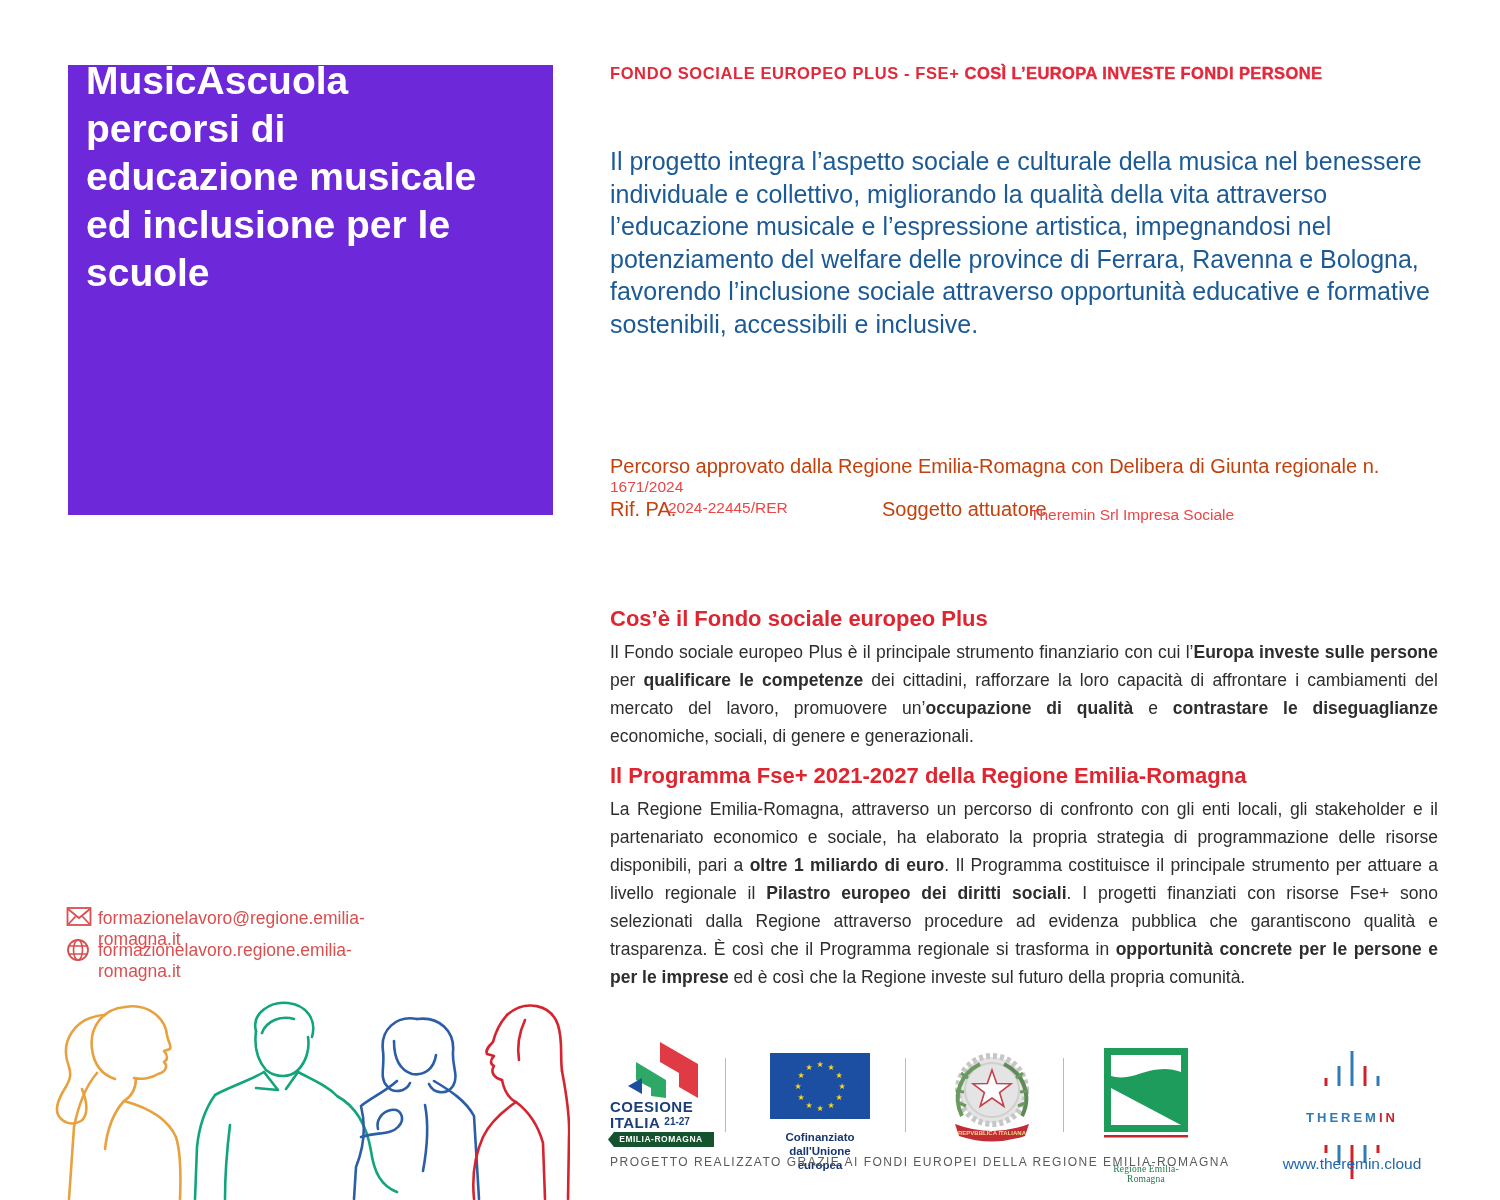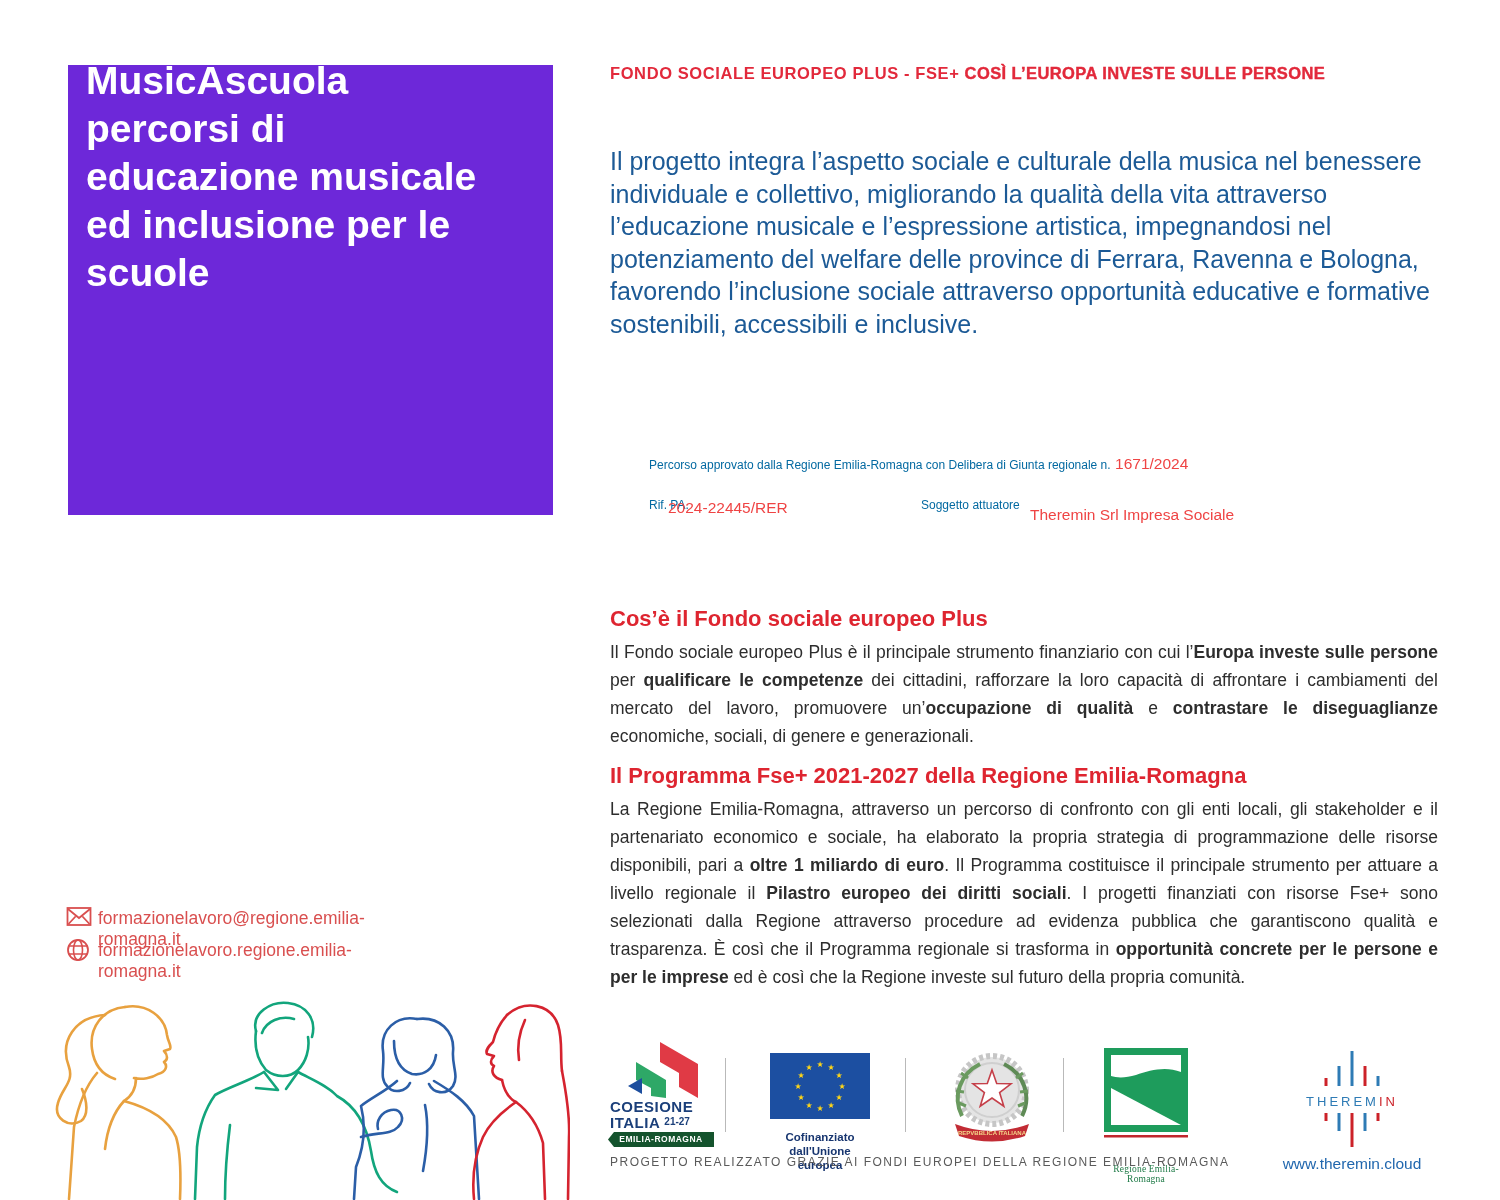--- a/index.html
+++ b/index.html
@@ -9,21 +9,21 @@
   .hero{position:absolute;left:68px;top:65px;width:485px;height:450px;background:#6d28d9;overflow:hidden;}
   .hero-title{margin:-8px 0 0 0;padding:0 18px;color:#ffffff;font-size:39px;font-weight:bold;
               line-height:48px;white-space:pre-line;letter-spacing:0;}
   
   .fse-header{position:absolute;left:610px;top:64px;width:840px;color:#E2293B;font-size:16.5px;
               letter-spacing:.6px;font-weight:bold;}
   .fse-header .heavy{letter-spacing:.4px;-webkit-text-stroke:.4px #E2293B;}
   .intro{position:absolute;left:610px;top:120px;width:838px;color:#1C5A96;font-size:25px;line-height:32.5px;}
   
   .approval{position:absolute;left:610px;top:455px;width:840px;}
-  .lbl{color:#0369a1;font-size:12px;margin-left:39px;}
+  .lbl{color:#c2410c;font-size:20px;}
   .val{color:#ef4444;font-size:15.5px;font-family:"Liberation Sans", sans-serif;}
   .rif-row{position:absolute;left:610px;top:498px;width:840px;height:24px;}
   .rif-row .rif-label{position:absolute;left:0;top:0;}
   .rif-row .rif-value{position:absolute;left:58px;top:1px;}
   .rif-row .sog-label{position:absolute;left:272px;top:0;}
   .rif-row .sog-value{position:absolute;left:420px;top:8px;}
   
   .sec-title{position:absolute;left:610px;color:#DE2530;font-size:22px;font-weight:bold;}
   .sec-body{position:absolute;left:610px;width:828px;color:#2D2D2D;font-size:17.5px;line-height:28px;
             text-align:justify;}
@@ -42,42 +42,42 @@
        clip-path:polygon(0 50%,6px 0,100% 0,100% 100%,6px 100%);
        color:#fff;font-size:8.5px;font-weight:bold;text-align:center;line-height:15px;letter-spacing:.5px;}
   .eu{position:absolute;left:768px;top:1052px;width:104px;}
   .eu-caption{margin-top:6px;text-align:center;color:#17356F;font-weight:bold;font-size:11.5px;
               line-height:14px;white-space:pre-line;}
   .emblem{position:absolute;left:942px;top:1044px;}
   .rer{position:absolute;left:1100px;top:1048px;width:92px;}
   .rer-caption{margin-top:20px;text-align:center;color:#1E7A46;font-size:9.5px;
                font-family:"Liberation Serif", serif;letter-spacing:.2px;}
   .theremin{position:absolute;left:1292px;top:1048px;width:120px;text-align:center;}
-  .theremin-word{font-size:13px;font-weight:normal;letter-spacing:3px;margin:2px 0;}
+  .theremin-word{font-size:13px;font-weight:bold;letter-spacing:3px;margin:18px 0;}
   .theremin-word .tblue{color:#2E7BB5;}
   .theremin-word .tred{color:#CC2229;}
   .footer-note{position:absolute;left:610px;top:1155px;color:#5A5A5A;font-size:12px;letter-spacing:1.5px;}
   .theremin-url{position:absolute;left:1282px;top:1155px;width:140px;text-align:center;
                 color:#2167AE;font-size:15.5px;}
   .illustration{position:absolute;left:25px;top:985px;}
 </style>
 </head>
 <body>
 
 <div class="canvas">
 
   <div class="hero">
     <h1 class="hero-title">MusicAscuola
 percorsi di
 educazione musicale
 ed inclusione per le
 scuole</h1>
   </div>
 
-  <div class="fse-header"><span>FONDO SOCIALE EUROPEO PLUS - FSE+ </span><span class="heavy">COSÌ L’EUROPA INVESTE SULLE PERSONE</span></div>
+  <div class="fse-header"><span>FONDO SOCIALE EUROPEO PLUS - FSE+ </span><span class="heavy">COSÌ L’EUROPA INVESTE FONDI PERSONE</span></div>
 
   <p class="intro">Il progetto integra l’aspetto sociale e culturale della musica nel benessere individuale e collettivo, migliorando la qualità della vita attraverso l’educazione musicale e l’espressione artistica, impegnandosi nel potenziamento del welfare delle province di Ferrara, Ravenna e Bologna, favorendo l’inclusione sociale attraverso opportunità educative e formative sostenibili, accessibili e inclusive.</p>
 
   <div class="approval">
     <span class="lbl">Percorso approvato dalla Regione Emilia-Romagna con Delibera di Giunta regionale n.</span>
     <span class="val">1671/2024</span>
   </div>
   <div class="rif-row">
     <span class="lbl rif-label">Rif. PA.</span>
     <span class="val rif-value">2024-22445/RER</span>

